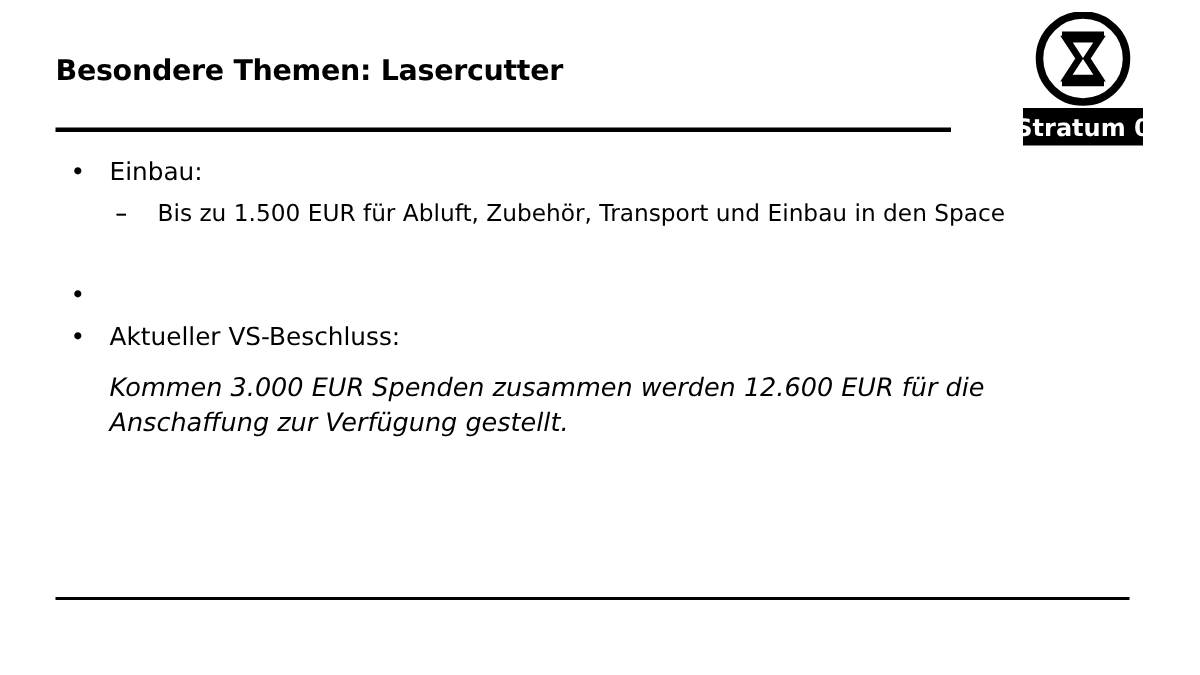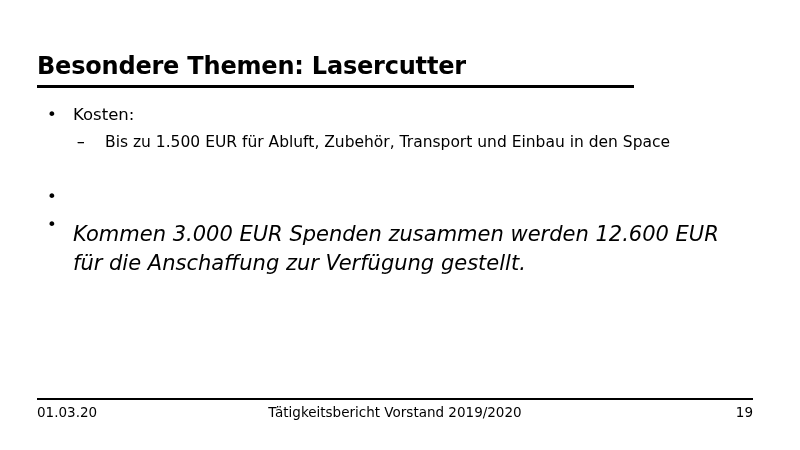--- a/index.html
+++ b/index.html
@@ -25,22 +25,22 @@
     right: 26px;
     width: 104px;
     height: 92px;
   }
   .logo svg { display: block; }
 
   
   .title {
     position: absolute;
     left: 37px;
-    top: 52px;
-    font-size: 24px;
+    top: 36px;
+    font-size: 19px;
     font-weight: bold;
     letter-spacing: -0.2px;
     color: #000;
     white-space: nowrap;
   }
   .title-rule {
     position: absolute;
     left: 37px;
     top: 85px;
     width: 597px;
@@ -86,21 +86,21 @@
   }
   .sublist { margin-left: 32px; margin-top: 4px; }
 
   .spacer-lg { height: 26px; }
   .spacer-md { height: 22px; }
 
   .italic-block {
     margin-left: 36px;
     margin-top: 12px;
     font-style: italic;
-    font-size: 21px;
+    font-size: 17px;
     line-height: 1.38;
     width: 680px;
   }
 
   
   .footer-rule {
     position: absolute;
     left: 37px;
     top: 398px;
     width: 716px;
@@ -117,29 +117,44 @@
   }
   .footer .left   { position: absolute; left: 0; top: 0; }
   .footer .center { position: absolute; left: 0; right: 0; top: 0; text-align: center; }
   .footer .right  { position: absolute; right: 0; top: 0; }
 </style>
 </head>
 <body>
 
 <div class="slide">
 
+  <div class="logo">
+    <svg width="104" height="92" viewBox="0 0 104 92" xmlns="http://www.w3.org/2000/svg">
+
+      <circle cx="52" cy="31" r="29" fill="none" stroke="#000" stroke-width="5"></circle>
+
+      <g fill="#000">
+        <rect x="38" y="13" width="28" height="4.5"></rect>
+        <rect x="38" y="45" width="28" height="4.5"></rect>
+        <path d="M41 18 L63 18 L54.5 31 L63 44 L41 44 L49.5 31 Z" fill="none" stroke="#000" stroke-width="4.5" stroke-linejoin="miter"></path>
+      </g>
+
+      <rect x="12" y="64" width="80" height="25" fill="#000"></rect>
+      <text x="52" y="82.5" font-family="DejaVu Sans, sans-serif" font-size="16" font-weight="bold" fill="#fff" text-anchor="middle">Stratum 0</text>
+    </svg>
+  </div>
 
   <div class="title">Besondere Themen: Lasercutter</div>
   <div class="title-rule"></div>
 
   <div class="body">
 
     <div class="lvl1">
       <span class="bullet">•</span>
-      <span>Kosten:</span>
+      <span>Einbau:</span>
     </div>
 
     <div class="sublist">
       <div class="lvl2">
         <span class="dash">–</span>
       </div>
       <div class="lvl2">
         <span class="dash">–</span>
         <span>Bis zu 1.500 EUR für Abluft, Zubehör, Transport und Einbau in den Space</span>
       </div>
@@ -148,26 +163,22 @@
     <div class="spacer-lg"></div>
 
     <div class="lvl1">
       <span class="bullet">•</span>
     </div>
 
     <div class="spacer-md"></div>
 
     <div class="lvl1">
       <span class="bullet">•</span>
+      <span>Aktueller VS-Beschluss:</span>
     </div>
 
     <div class="italic-block">Kommen 3.000 EUR Spenden zusammen werden 12.600 EUR für die Anschaffung zur Verfügung gestellt.</div>
 
   </div>
 
   <div class="footer-rule"></div>
-  <div class="footer">
-    <span class="left">01.03.20</span>
-    <span class="center">Tätigkeitsbericht Vorstand 2019/2020</span>
-    <span class="right">19</span>
-  </div>
 
 </div>
 
 </body></html>

